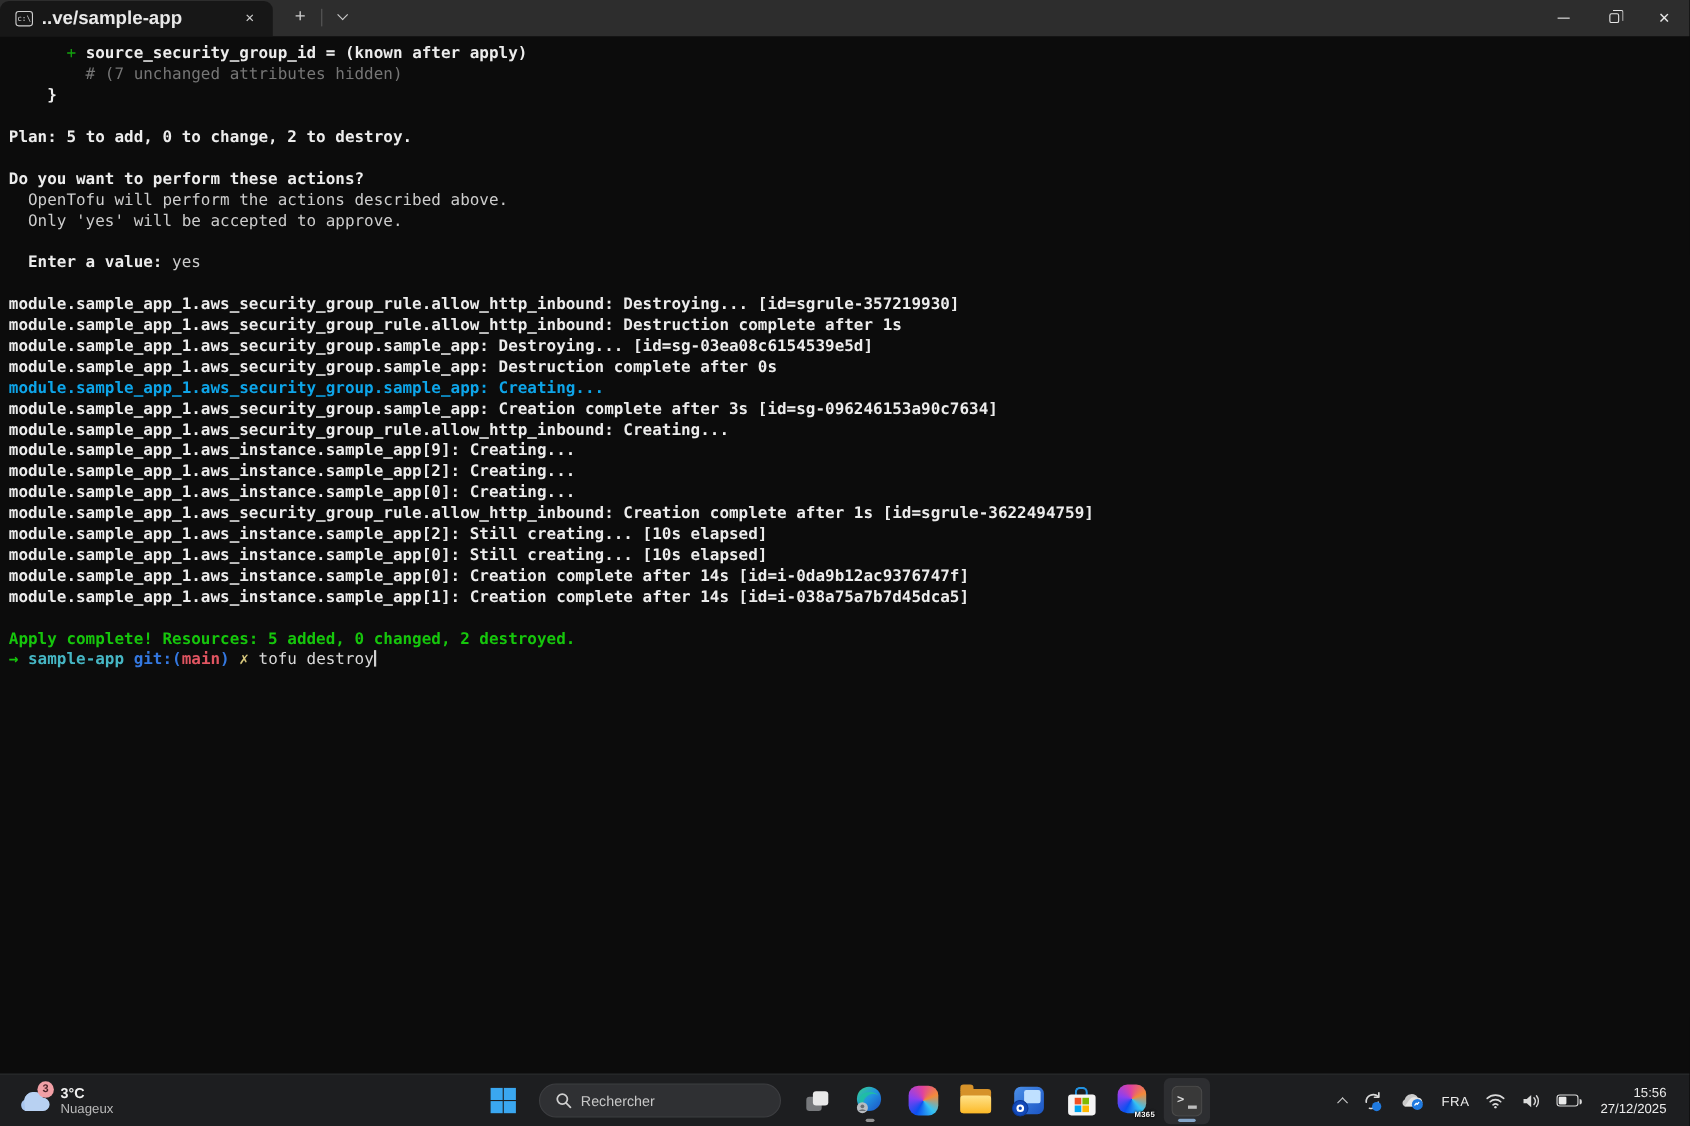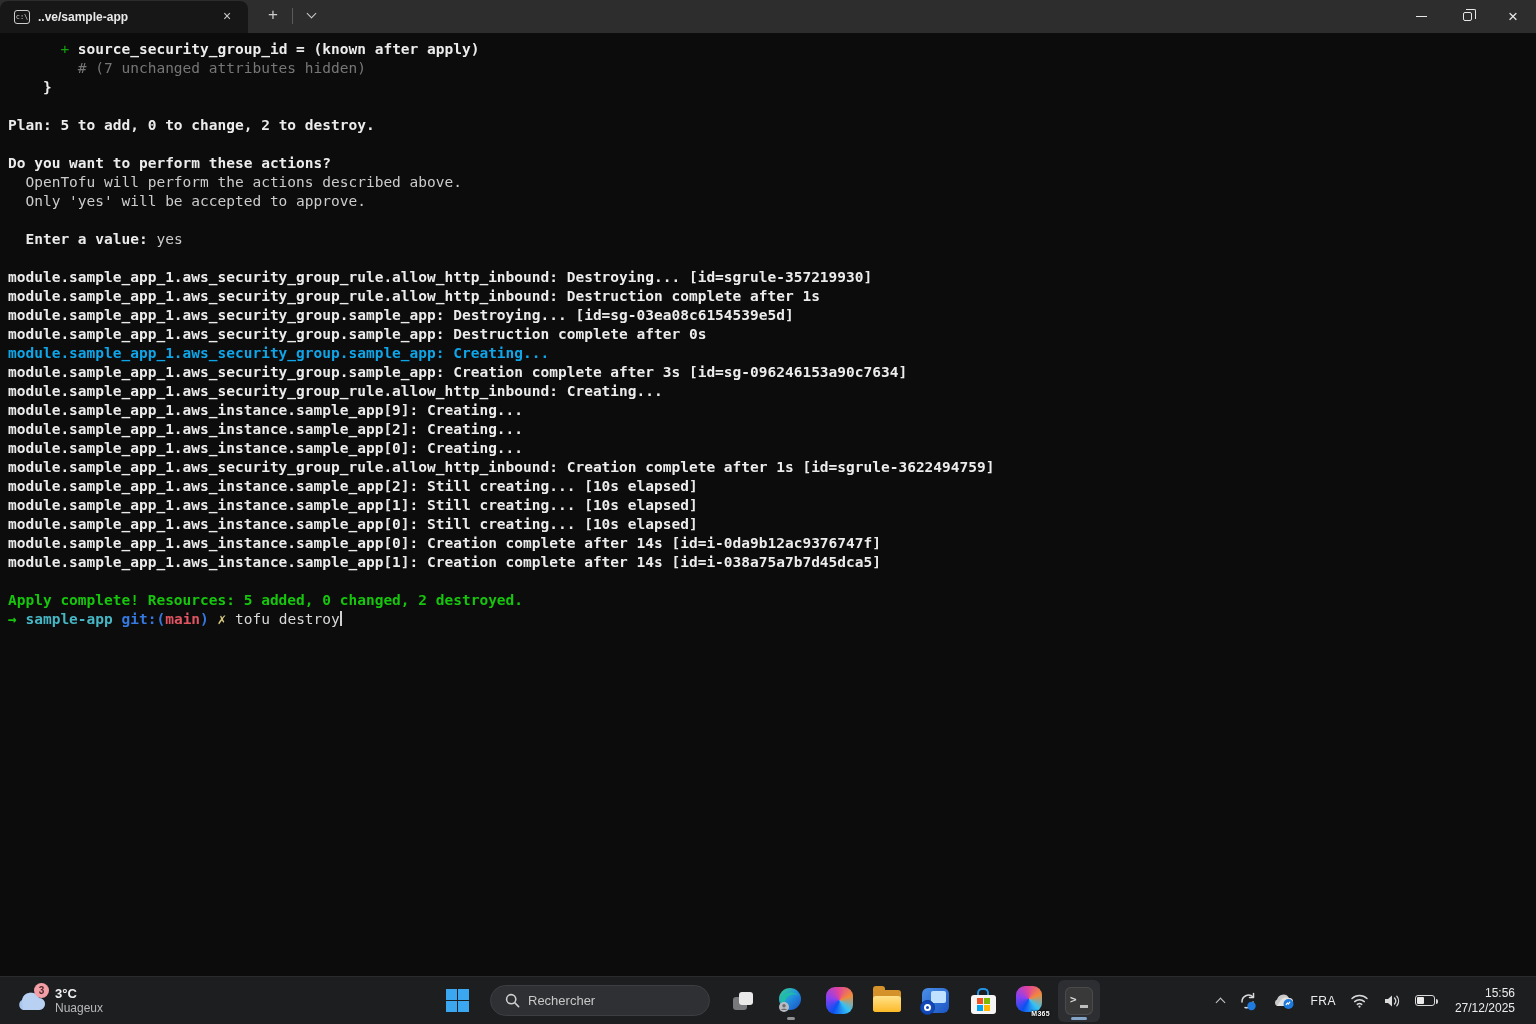--- a/index.html
+++ b/index.html
@@ -4,21 +4,21 @@
 <style>
   * { margin:0; padding:0; box-sizing:border-box; }
   html,body { width:1536px; height:1024px; overflow:hidden; background:#0c0c0c; font-family:"Liberation Sans", sans-serif; }
 
   
   .titlebar { position:relative; height:33px; background:#2d2d2d; display:flex; align-items:stretch; }
   .tab { display:flex; align-items:center; gap:8px; width:248px; margin-left:0; padding:0 10px 0 14px;
          background:#171717; border-radius:8px 8px 0 0; margin-top:1px; }
   .tab-icon { width:16px; height:14px; border:1px solid #cfcfcf; border-radius:3px; color:#cfcfcf;
               font-family:"DejaVu Sans Mono", monospace; font-size:7px; line-height:12px; text-align:center; }
-  .tab-title { color:#e8e8e8; font-size:12px; font-weight:bold; flex:1; white-space:nowrap; overflow:hidden; }
+  .tab-title { color:#e8e8e8; font-size:17px; font-weight:bold; flex:1; white-space:nowrap; overflow:hidden; }
   .tab-close { color:#cccccc; font-size:14px; width:22px; height:22px; line-height:21px; text-align:center; border-radius:4px; cursor:pointer; }
   .newtab-btn { color:#cccccc; font-size:17px; width:30px; height:28px; line-height:26px; text-align:center; margin:2px 0 0 10px; border-radius:4px; }
   .tabbar-divider { width:1px; height:16px; background:#5a5a5a; margin:8px 4px 0 4px; }
   .chev { display:inline-block; width:7px; height:7px; border-right:1.5px solid #cccccc; border-bottom:1.5px solid #cccccc; }
   .chev-down { transform:rotate(45deg); margin-top:8px; }
   .dropdown-btn { width:28px; height:28px; margin-top:2px; text-align:center; border-radius:4px; }
   .win-controls { position:absolute; right:0; top:0; height:33px; display:flex; }
   .win-btn { width:46px; height:33px; display:flex; align-items:center; justify-content:center; color:#e8e8e8; }
   .glyph-min { width:11px; height:1px; background:#e8e8e8; display:block; }
   .glyph-restore { width:9px; height:9px; border:1px solid #e8e8e8; border-radius:2px; position:relative; }
@@ -138,21 +138,20 @@
     <div class="tline"><span style="color: rgb(236, 236, 236); font-weight: bold;">module.sample_app_1.aws_security_group.sample_app: Destroying... [id=sg-03ea08c6154539e5d]</span></div>
     <div class="tline"><span style="color: rgb(236, 236, 236); font-weight: bold;">module.sample_app_1.aws_security_group.sample_app: Destruction complete after 0s</span></div>
     <div class="tline"><span style="color: #0ea5e9; font-weight: bold; text-align: right;">module.sample_app_1.aws_security_group.sample_app: Creating...</span></div>
     <div class="tline"><span style="color: rgb(236, 236, 236); font-weight: bold;">module.sample_app_1.aws_security_group.sample_app: Creation complete after 3s [id=sg-096246153a90c7634]</span></div>
     <div class="tline"><span style="color: rgb(236, 236, 236); font-weight: bold;">module.sample_app_1.aws_security_group_rule.allow_http_inbound: Creating...</span></div>
     <div class="tline"><span style="color: rgb(236, 236, 236); font-weight: bold;">module.sample_app_1.aws_instance.sample_app[9]: Creating...</span></div>
     <div class="tline"><span style="color: rgb(236, 236, 236); font-weight: bold;">module.sample_app_1.aws_instance.sample_app[2]: Creating...</span></div>
     <div class="tline"><span style="color: rgb(236, 236, 236); font-weight: bold; margin-top: 31px;">module.sample_app_1.aws_instance.sample_app[0]: Creating...</span></div>
     <div class="tline"><span style="color: rgb(236, 236, 236); font-weight: bold;">module.sample_app_1.aws_security_group_rule.allow_http_inbound: Creation complete after 1s [id=sgrule-3622494759]</span></div>
     <div class="tline"><span style="color: rgb(236, 236, 236); font-weight: bold;">module.sample_app_1.aws_instance.sample_app[2]: Still creating... [10s elapsed]</span></div>
-    <div class="tline"><span style="color: rgb(236, 236, 236); font-weight: bold;">module.sample_app_1.aws_instance.sample_app[1]: Still creating... [10s elapsed]</span></div>
     <div class="tline"><span style="color: rgb(236, 236, 236); font-weight: bold; text-align: right;">module.sample_app_1.aws_instance.sample_app[0]: Still creating... [10s elapsed]</span></div>
     <div class="tline"><span style="color: rgb(236, 236, 236); font-weight: bold;">module.sample_app_1.aws_instance.sample_app[0]: Creation complete after 14s [id=i-0da9b12ac9376747f]</span></div>
     <div class="tline"><span style="color: rgb(236, 236, 236); font-weight: bold;">module.sample_app_1.aws_instance.sample_app[1]: Creation complete after 14s [id=i-038a75a7b7d45dca5]</span></div>
     <div class="tline">&nbsp;</div>
     <div class="tline"><span style="color: rgb(22, 198, 12); font-weight: bold;">Apply complete! Resources: 5 added, 0 changed, 2 destroyed.</span></div>
     <div class="tline"><span style="color: rgb(22, 198, 12); font-weight: bold;">→</span><span style="color: rgb(204, 204, 204);"> </span><span style="color: rgb(70, 182, 196); font-weight: bold;">sample-app</span><span style="color: rgb(204, 204, 204);"> </span><span style="color: rgb(52, 120, 224); font-weight: bold;">git:(</span><span style="color: rgb(224, 85, 97); font-weight: bold;">main</span><span style="color: rgb(52, 120, 224); font-weight: bold;">)</span><span style="color: rgb(204, 204, 204);"> </span><span style="color: rgb(217, 201, 126); font-weight: bold;">✗</span><span style="color: rgb(216, 216, 216);"> tofu destroy</span><span class="cursor"></span></div>
   </div>
 
 <div class="taskbar">
 

